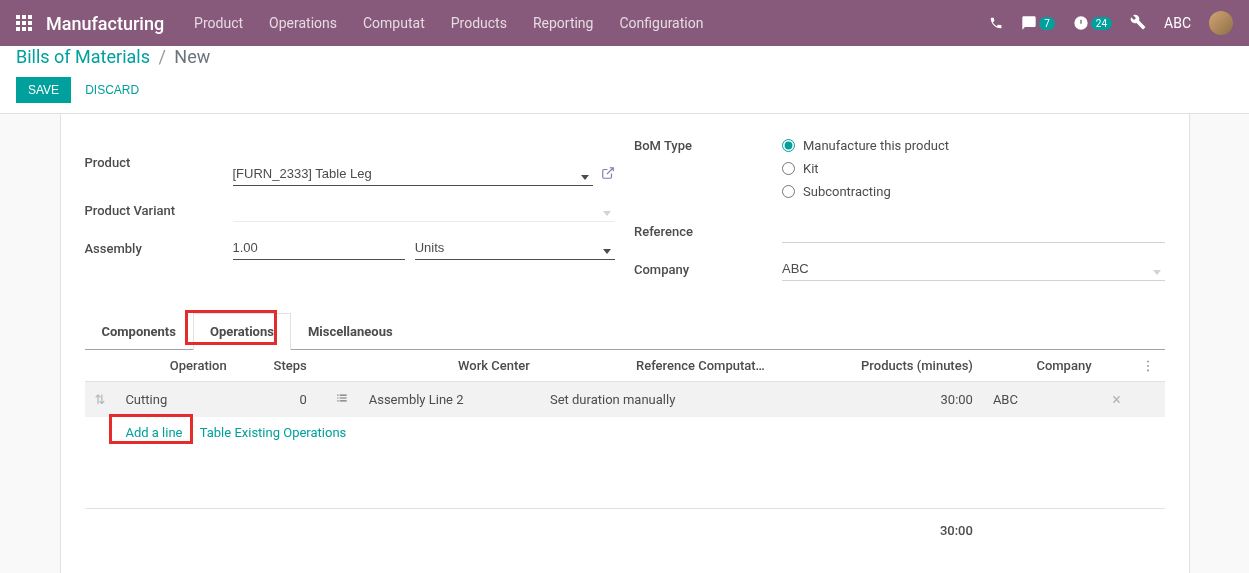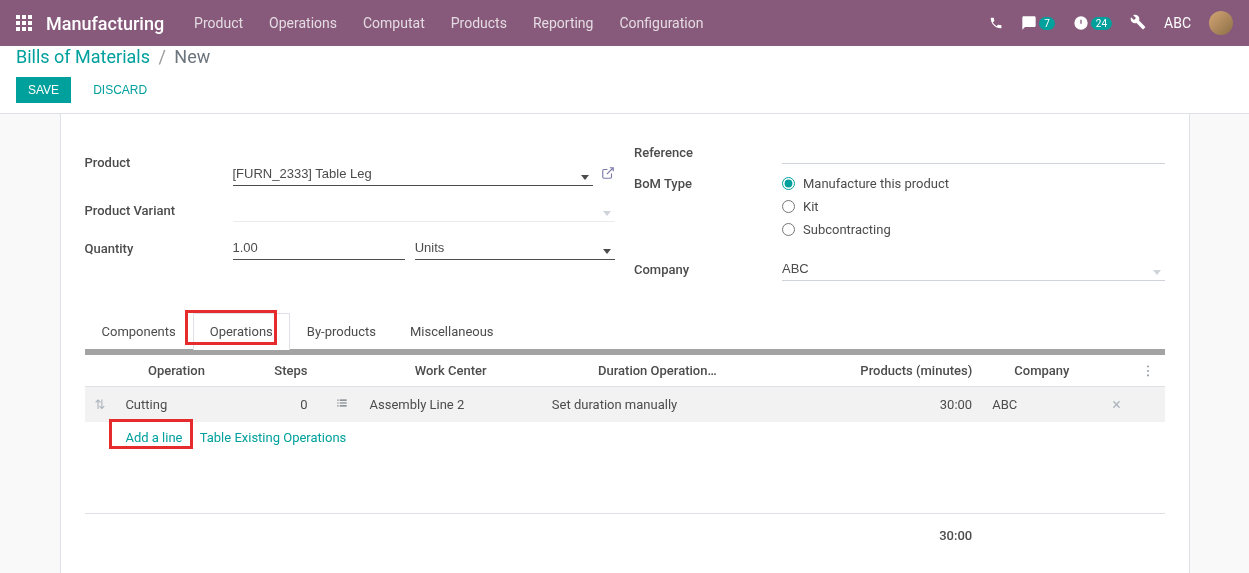--- a/index.html
+++ b/index.html
@@ -16,21 +16,21 @@
 .topnav .right { display: flex; align-items: center; gap: 18px; font-size: 14px; }
 .topnav .right .iconwrap { position: relative; display: flex; align-items: center; }
 .topnav .badge { background: #00a09d; color: #fff; font-size: 10px; padding: 1px 5px; border-radius: 8px; margin-left: 2px; }
 .topnav .avatar { width: 24px; height: 24px; border-radius: 50%; background: linear-gradient(135deg,#d4a574,#8b6f47); }
 
 
 .subbar { background: #fff; padding: 0 16px 10px; border-bottom: 1px solid #dee2e6; }
 .breadcrumb { font-size: 18px; color: #7c7bad; }
 .breadcrumb .sep { color: #999; margin: 0 4px; }
 .breadcrumb .current { color: #6c757d; }
-.actions { margin-top: 10px; display: flex; align-items: center; gap: 22px; }
+.actions { margin-top: 10px; display: flex; align-items: center; gap: 14px; }
 .btn-primary { background: #00a09d; color: #fff; border: none; padding: 6px 12px; font-size: 12px; font-weight: 500; cursor: pointer; }
 .btn-link { color: #00a09d; font-size: 12px; font-weight: 500; cursor: pointer; background: none; border: none; }
 
 
 .sheet { background: #fff; max-width: 1130px; margin: 0 auto; border: 1px solid #dee2e6; border-top: none; padding: 24px 24px 0 24px; }
 .form-grid { display: flex; gap: 19px; margin-bottom: 20px; }
 .form-col { flex: 1; }
 .field-row { display: flex; align-items: center; margin-bottom: 10px; min-height: 28px; }
 .field-label { width: 148px; font-weight: 500; color: #4c4c4c; font-size: 13px; }
 .field-val { flex: 1; position: relative; }
@@ -38,28 +38,28 @@
 .inp.dark { border-bottom-color: #4c4c4c; }
 .sel-caret { position: absolute; right: 4px; top: 6px; pointer-events: none; }
 .ext-link { margin-left: 8px; color: #7c7bad; cursor: pointer; }
 .qty-wrap { display: flex; gap: 0; }
 .qty-wrap .inp { flex: 1; }
 .radio-row { display: flex; align-items: center; gap: 8px; margin-bottom: 8px; font-size: 13px; }
 .radio-row input { accent-color: #00a09d; }
 .disabled-input { border-bottom: 1px solid #e9ecef; color: #adb5bd; }
 
 
-.tabs { display: flex; border-bottom: 6px solid #a3a3a3; margin-top: 16px; }
+.tabs { display: flex; border-bottom: 1px solid #a3a3a3; margin-top: 16px; font-weight: bold; }
 .tab { padding: 10px 16px; color: #4c4c4c; cursor: pointer; border: 1px solid transparent; border-bottom: none; font-size: 13px; position: relative; }
 .tab.active { border-color: #dee2e6; background: #fff; margin-bottom: -1px; }
 .tab-highlight { position: absolute; border: 3px solid #e52b2b; pointer-events: none; }
 
 
 .tbl { width: 100%; border-collapse: collapse; font-size: 13px; }
-.tbl th { text-align: center; font-weight: 500; padding: 8px 10px; color: #4c4c4c; border-bottom: 1px solid #dee2e6; }
+.tbl th { text-align: right; font-weight: 500; padding: 8px 10px; color: #4c4c4c; border-bottom: 1px solid #dee2e6; }
 .tbl td { padding: 8px 10px; vertical-align: middle; }
 .tbl .row-hover { background: #f2f2f3; }
 .drag-handle { color: #adb5bd; cursor: grab; }
 .steps-icon { color: #6c757d; margin-left: 8px; }
 .del-x { color: #adb5bd; cursor: pointer; font-size: 16px; }
 .link-add { color: #00a09d; cursor: pointer; text-align: right; }
 .tbl-footer td { border-top: 1px solid #dee2e6; font-weight: 500; padding-top: 14px; padding-bottom: 14px; }
 .kebab { color: #6c757d; cursor: pointer; }
 .table-spacer-row td { height: 60px; background: #fff; }
 .th-right { text-align: right !important; }
@@ -151,82 +151,81 @@
         </div>
       </div>
       <div class="field-row">
         <div class="field-label">Product Variant</div>
         <div class="field-val">
           <input class="inp disabled-input" value="" style="">
           <span class="sel-caret"><span class="caret-down" style="border-top-color:#ced4da;"></span></span>
         </div>
       </div>
       <div class="field-row">
-        <div class="field-label">Quantity</div>
+        <div class="field-label">Assembly</div>
         <div class="field-val qty-wrap">
           <input class="inp dark" style="flex: 0 0 45%; margin-right: 10px;" value="1.00">
           <div style="flex:1;position:relative;">
             <input class="inp dark" value="Units" style="">
             <span class="sel-caret"><span class="caret-down"></span></span>
           </div>
         </div>
       </div>
     </div>
 
     <div class="form-col">
-      <div class="field-row">
-        <div class="field-label">Reference</div>
-        <div class="field-val"><input class="inp" value="" style=""></div>
-      </div>
       <div class="field-row" style="align-items:flex-start;">
         <div class="field-label">BoM Type</div>
         <div class="field-val">
           <label class="radio-row">
               <input type="radio" name="bomtype" checked="" style="">
               <span>Manufacture this product</span>
             </label>
           <label class="radio-row">
               <input type="radio" name="bomtype" style="">
               <span>Kit</span>
             </label>
           <label class="radio-row">
               <input type="radio" name="bomtype" style="">
               <span>Subcontracting</span>
             </label>
         </div>
       </div>
       <div class="field-row">
+        <div class="field-label">Reference</div>
+        <div class="field-val"><input class="inp" value="" style=""></div>
+      </div>
+      <div class="field-row">
         <div class="field-label">Company</div>
         <div class="field-val">
           <input class="inp" value="ABC" style="">
           <span class="sel-caret"><span class="caret-down" style="border-top-color:#ced4da;"></span></span>
         </div>
       </div>
     </div>
   </div>
 
   <div style="position:relative;">
     <div class="tabs">
       <div class="tab">Components</div>
       <div class="tab active">Operations</div>
-      <div class="tab">By-products</div>
       <div class="tab">Miscellaneous</div>
     </div>
     <div class="tab-highlight" style="left:100px;top:-3px;width:92px;height:35px;"></div>
   </div>
 
   <table class="tbl">
     <thead>
       <tr>
         <th style="width:20px;"></th>
         <th>Operation</th>
         <th class="th-right" style="width:80px;">Steps</th>
         <th style="width:40px;"></th>
         <th>Work Center</th>
-        <th>Duration Operation…</th>
+        <th>Reference Computat…</th>
         <th class="th-right">Products (minutes)</th>
         <th>Company</th>
         <th style="width:30px;"></th>
         <th style="width:20px;text-align:right;"><span class="kebab">⋮</span></th>
       </tr>
     </thead>
     <tbody>
       <tr class="row-hover">
         <td><span class="drag-handle">⇅</span></td>
         <td>Cutting</td>

